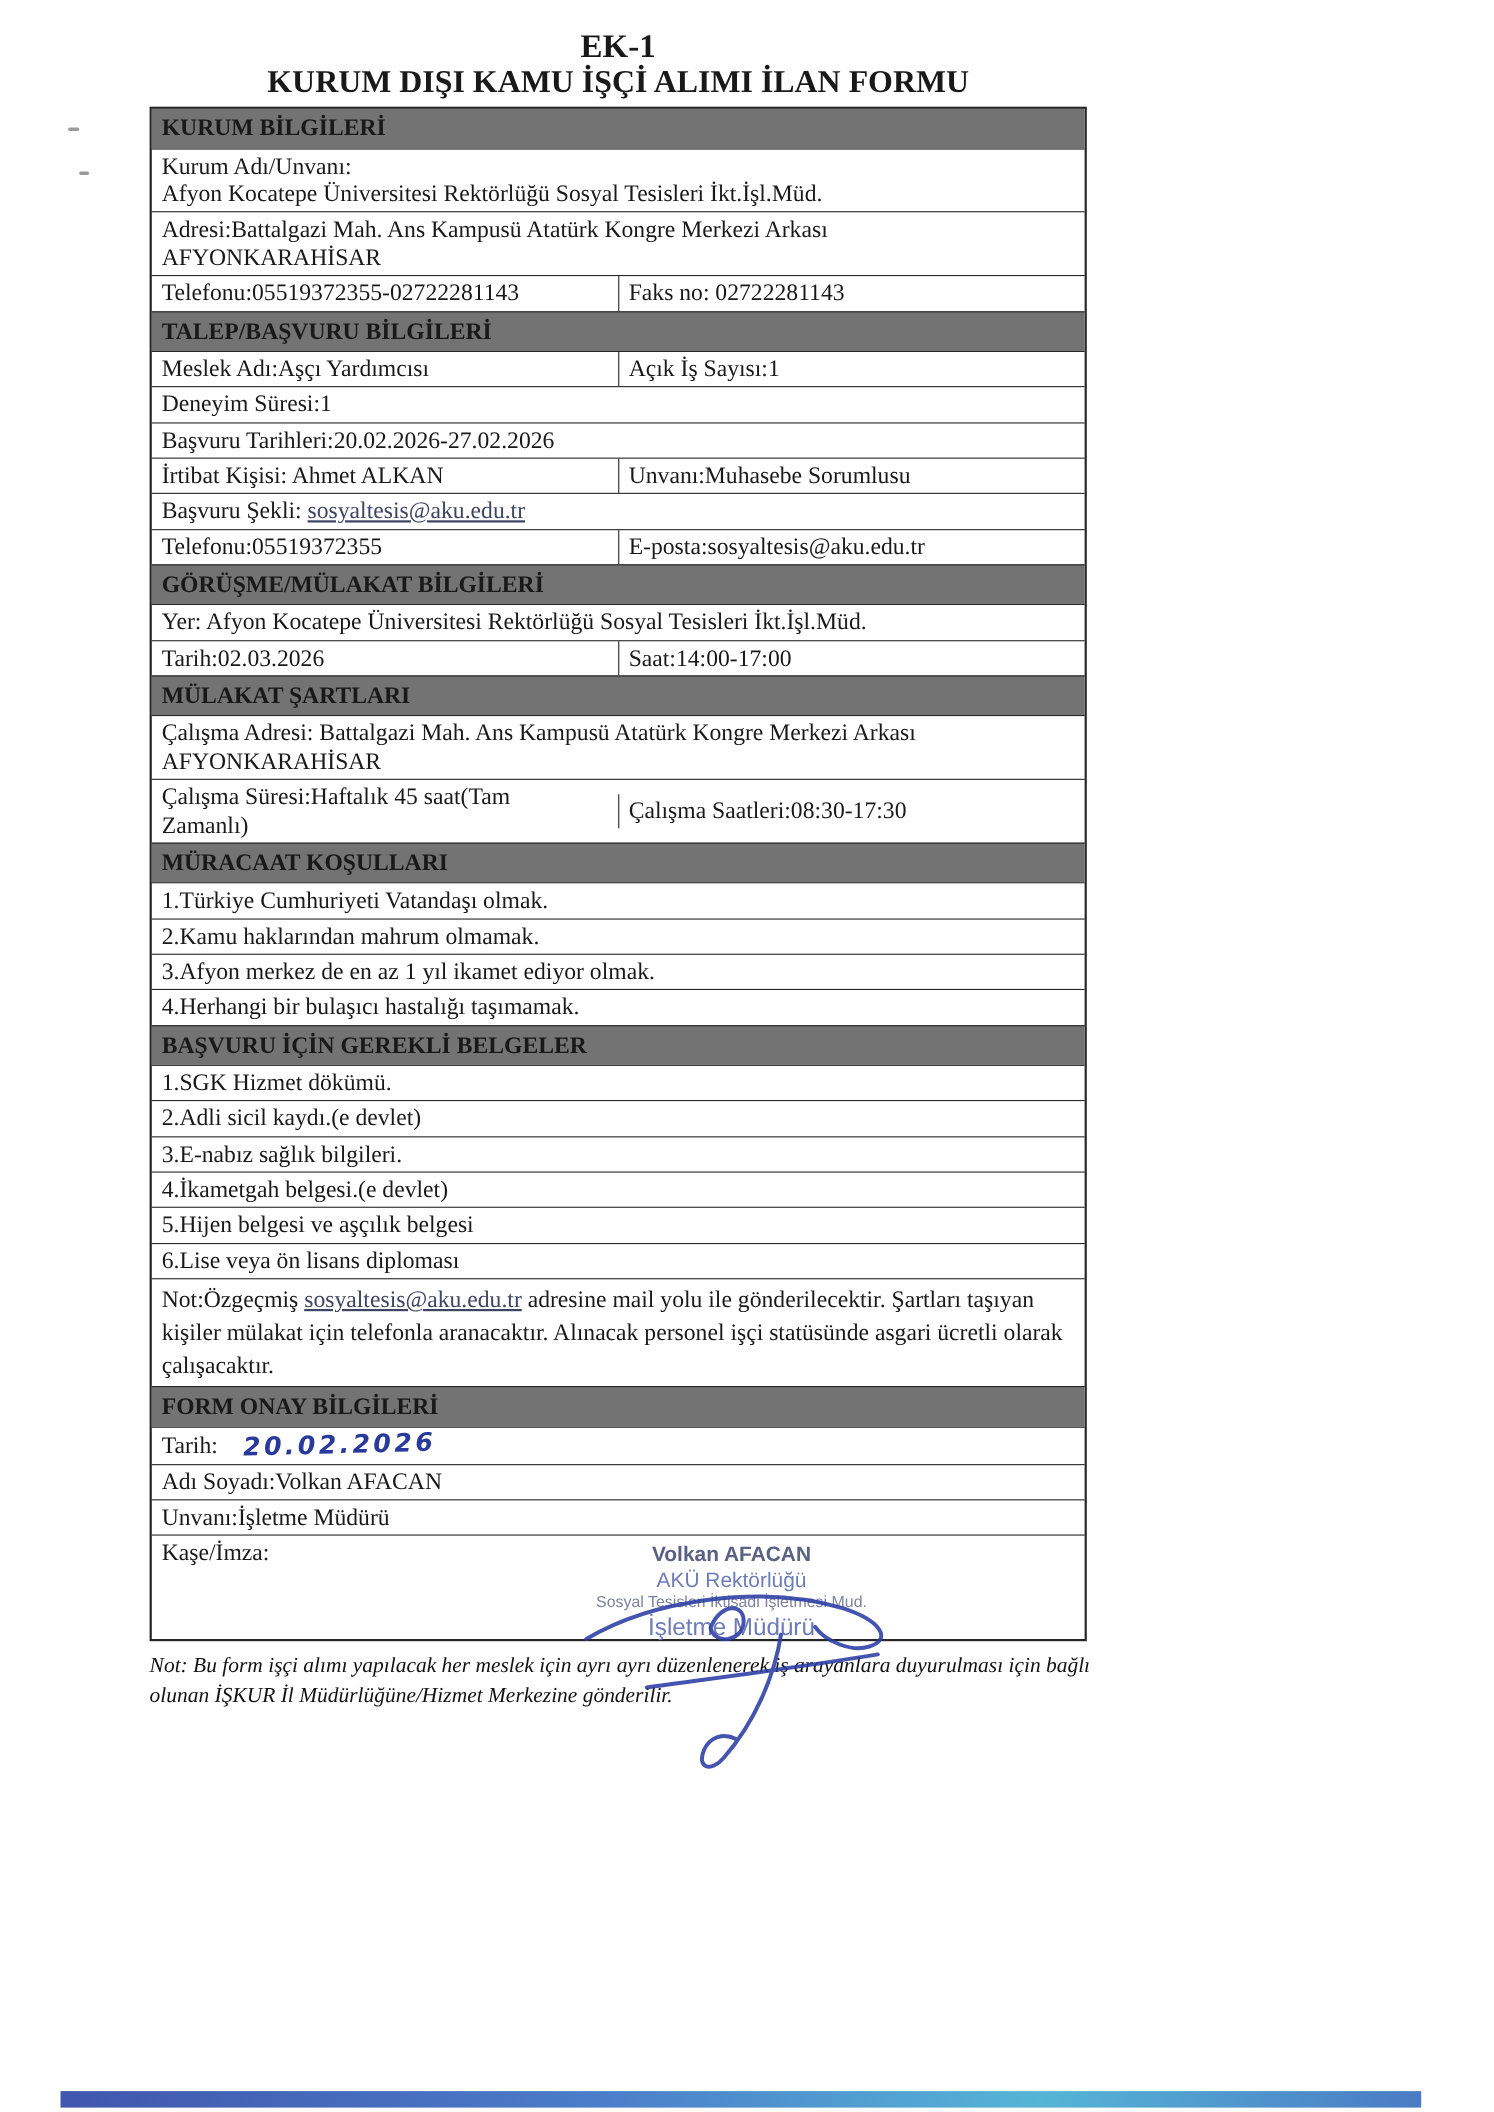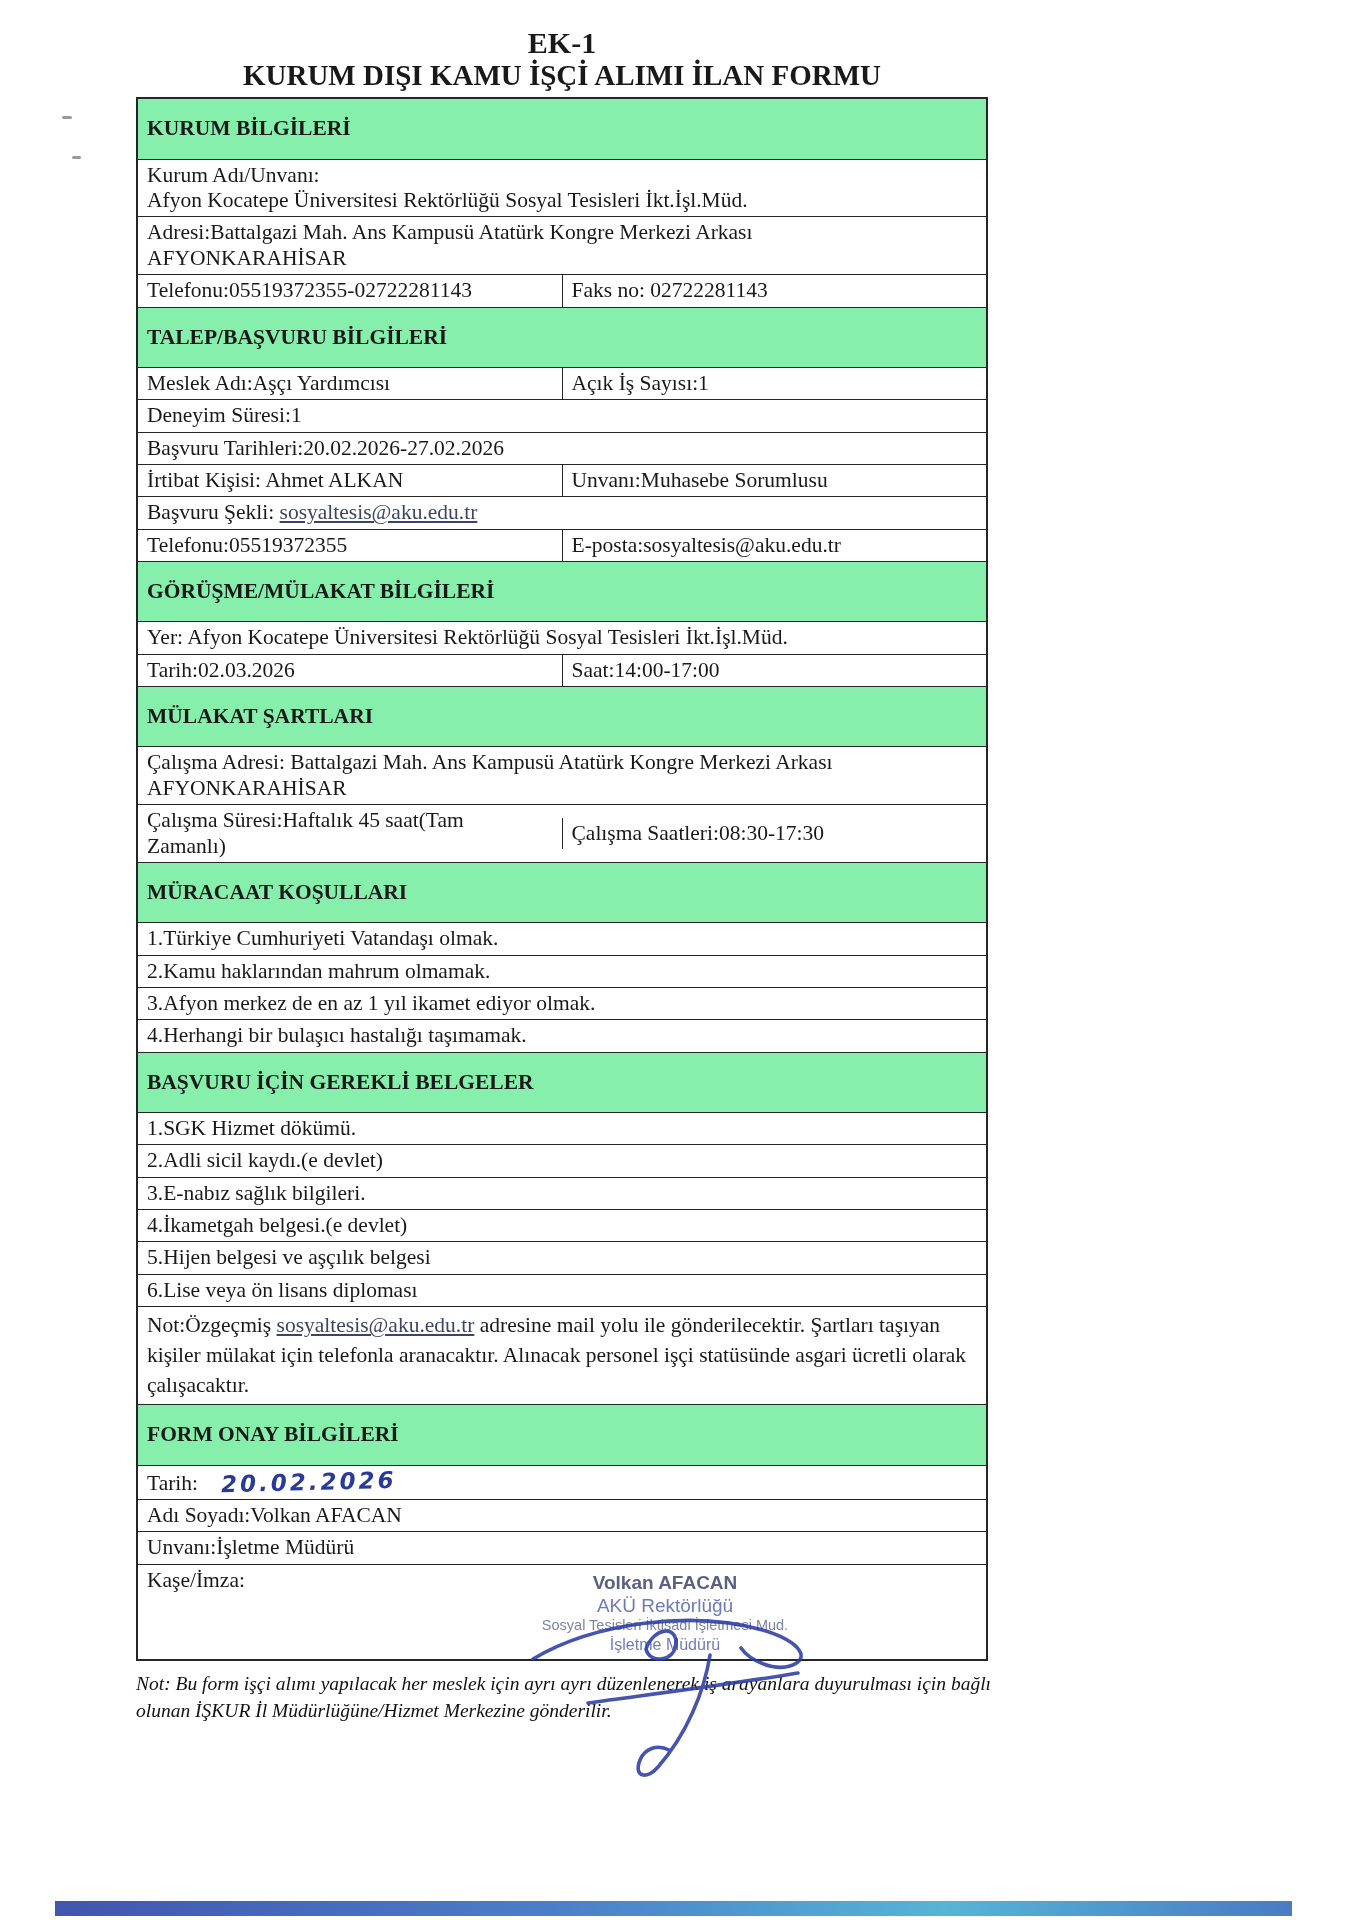--- a/index.html
+++ b/index.html
@@ -7,42 +7,42 @@
     width:1358px;height:1920px;position:relative;overflow:hidden;
     background:#ffffff;color:#191919;
     font-family:"Liberation Serif", serif;
   }
   .page{position:absolute;left:136px;top:26px;width:852px}
   .doc-ek{text-align:center;font-weight:700;font-size:30px;line-height:1.1}
   .doc-title{text-align:center;font-weight:700;font-size:29px;line-height:1.15}
   .form-table{margin-top:5px;border:2px solid #262626;background:#fff}
   .row{border-top:1.5px solid #262626;font-size:21.5px;line-height:1.18;padding:3px 9px;position:relative}
   .form-table .row:first-child{border-top:none}
-  .hdr{font-weight:700;background:#86efac;padding:17px 9px}
+  .hdr{font-weight:700;background:#737373;padding:5px 9px}
   .multiline{white-space:pre-line}
   .split{display:flex;padding:0;align-items:center}
   .split>.cell{flex:1 1 50%;padding:3px 9px}
   .split>.cell+.cell{border-left:1.5px solid #262626}
   .cell.vcenter{display:flex;align-items:center}
   .link{color:#3e4564;text-decoration:underline}
   .not-row{line-height:1.38;padding:4px 9px}
   .handwrite{
     display:inline-block;margin-left:18px;
     font-family:"DejaVu Sans", sans-serif;font-style:italic;font-weight:600;
     color:#283b9b;font-size:23px;letter-spacing:3px;transform:rotate(-1.5deg)
   }
   .kase{min-height:88px}
   .stamp{
     position:absolute;left:372px;top:6px;width:310px;text-align:center;
     font-family:"Liberation Sans", sans-serif;line-height:1.22
   }
   .stamp .s1{font-size:19px;color:#5a6184;font-weight:700}
   .stamp .s2{font-size:19px;color:#6d7cb8}
   .stamp .s3{font-size:14.5px;color:#7d83a0}
-  .stamp .s4{font-size:16px;color:#6d7cb8}
+  .stamp .s4{font-size:22px;color:#6d7cb8}
   .sig{position:absolute;left:340px;top:-14px;width:430px;height:250px;overflow:visible;pointer-events:none;z-index:3}
   .footer-note{margin-top:10px;font-style:italic;font-size:19.5px;line-height:1.38;color:#111;width:860px}
   .footer-note .nlabel{font-weight:400}
   .artifact{position:absolute;background:#9a9a9a;height:3px;border-radius:2px}
   .a1{left:62px;top:116px;width:10px}
   .a2{left:72px;top:156px;width:9px}
   .bottom-strip{
     position:absolute;left:55px;top:1901px;width:1237px;height:15px;
     background:linear-gradient(90deg,#4156ae,#4b7ec9 40%,#55b5d6 72%,#4a7bc4)
   }

